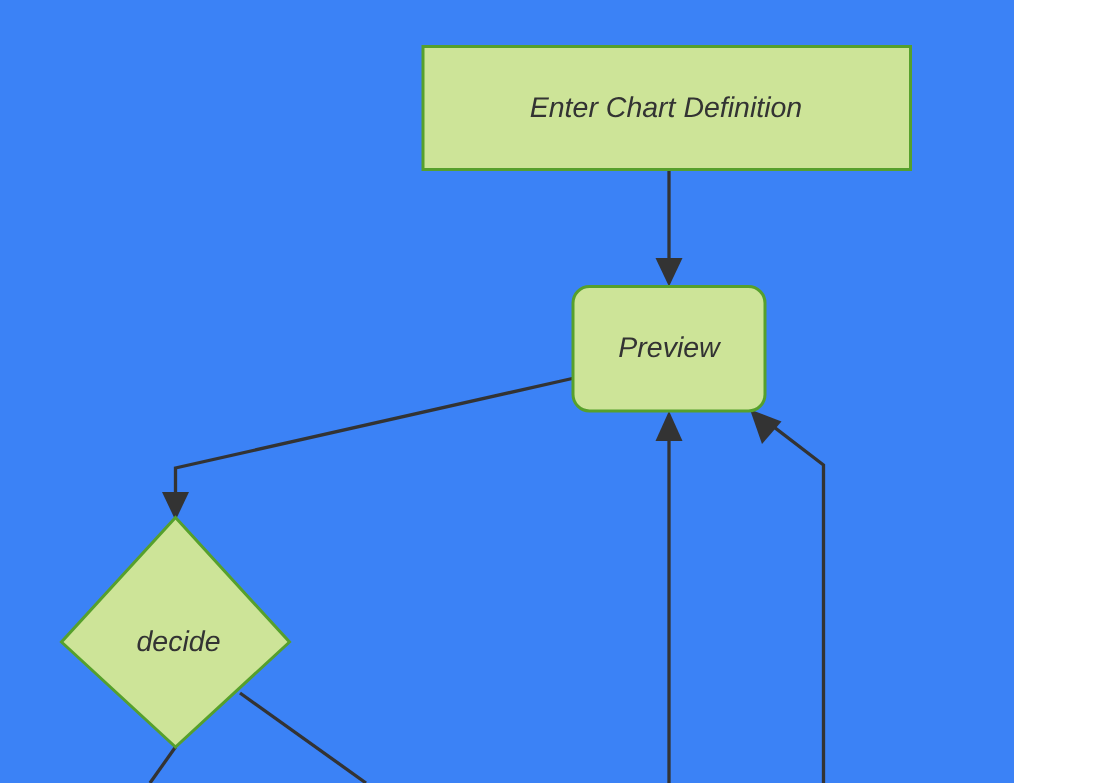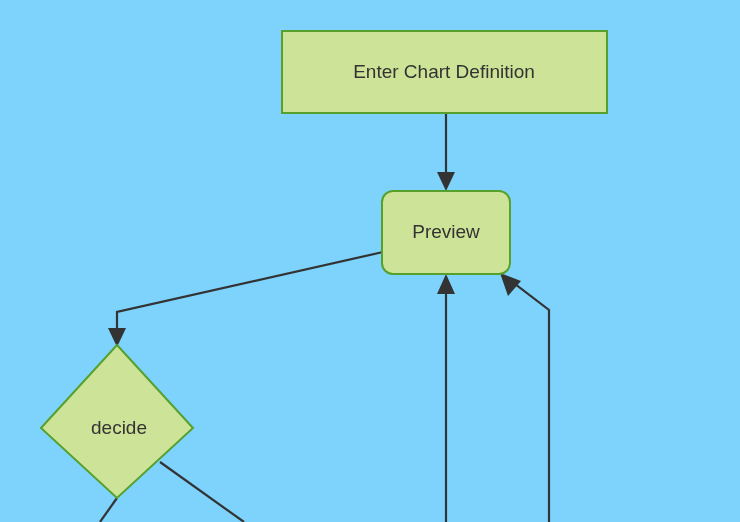--- a/index.html
+++ b/index.html
@@ -6,24 +6,25 @@
   html, body {
     margin: 0;
     padding: 0;
     background: #ffffff;
   }
   body {
     font-family: "Liberation Sans", sans-serif;
   }
   #diagram-canvas {
     position: relative;
-    width: 740px;
+    width: 676px;
     height: 522px;
-    background: #7dd3fc;
+    background: #3b82f6;
     overflow: hidden;
+    font-style: italic;
   }
   #flow-svg {
     position: absolute;
     top: 0;
     left: 0;
     width: 740px;
     height: 522px;
   }
   .node-shape {
     fill: #cde498;

